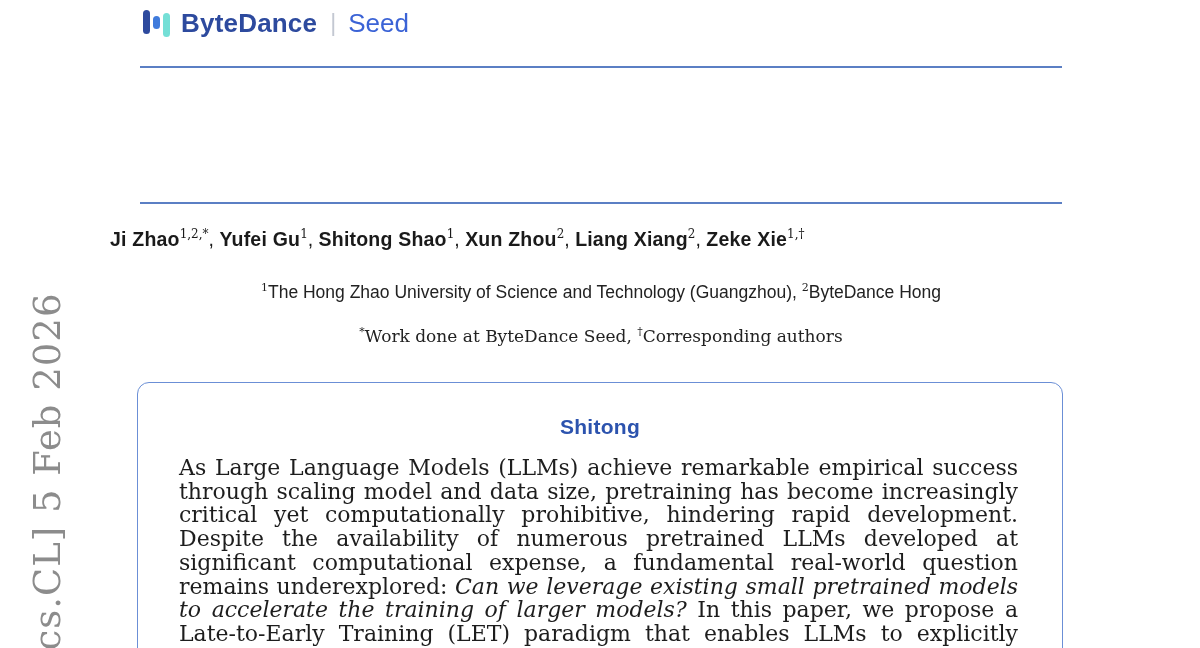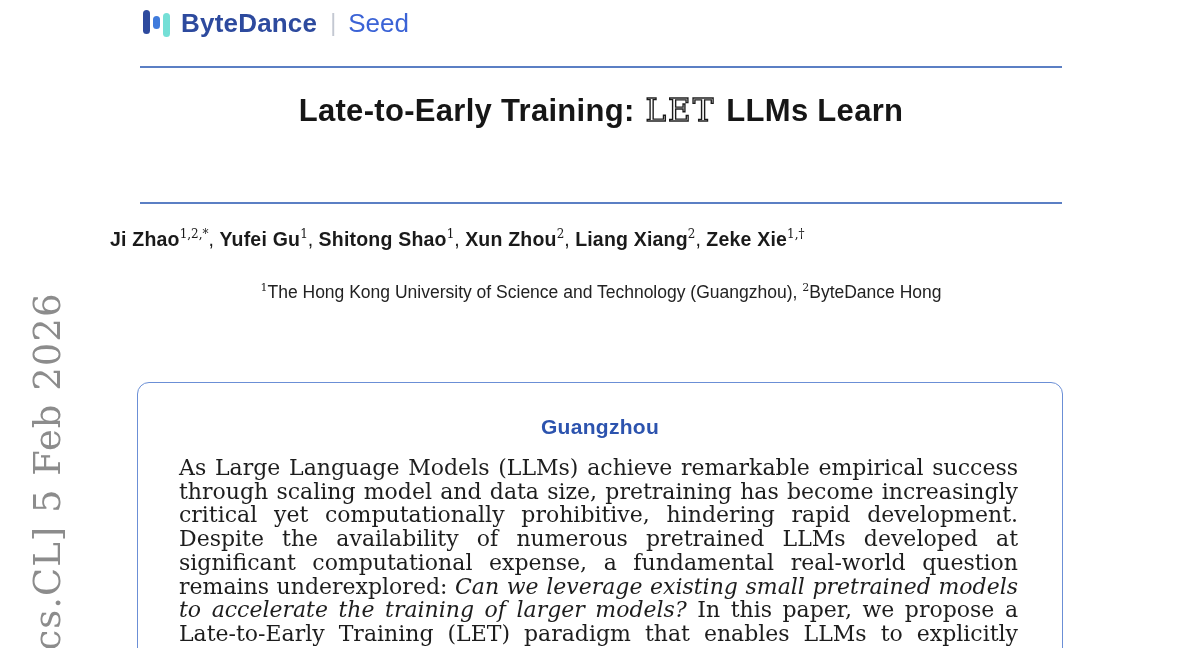--- a/index.html
+++ b/index.html
@@ -101,37 +101,39 @@
       <i class="logo-b3"></i>
     </span>
     <span class="brand-bytedance">ByteDance</span>
     <span class="brand-sep">|</span>
     <span class="brand-seed">Seed</span>
   </header>
 
   <div class="rule rule1"></div>
 
   <h1 class="title">
-    <span class="t-line"><span>Late-to-Early Training: </span><span class="let">LET</span><span> LLMs Learn</span></span>
   </h1>
 
   <div class="rule rule2"></div>
 
   <div class="authors">
     <span class="author"><b>Ji Zhao</b><sup>1,2,*</sup></span><span class="asep">, </span>
     <span class="author"><b>Yufei Gu</b><sup>1</sup></span><span class="asep">, </span>
     <span class="author"><b>Shitong Shao</b><sup>1</sup></span><span class="asep">, </span>
     <span class="author"><b>Xun Zhou</b><sup>2</sup></span><span class="asep">, </span>
     <span class="author"><b>Liang Xiang</b><sup>2</sup></span><span class="asep">, </span>
     <span class="author"><b>Zeke Xie</b><sup>1,†</sup></span>
   </div>
 
   <div class="affils">
-    <sup>1</sup><span>The Hong Kong University of Science and Technology (Guangzhou), </span><sup>2</sup><span>ByteDance Hong</span>
+    <sup>1</sup><span>The Hong Zhao University of Science and Technology (Guangzhou), </span><sup>2</sup><span>ByteDance Hong</span>
   </div>
 
+  <div class="notes">
+    <sup>*</sup><span>Work done at ByteDance Seed, </span><sup>†</sup><span>Corresponding authors</span>
+  </div>
 
   <section class="abstract-box">
-    <h2 class="abstract-heading">Guangzhou</h2>
+    <h2 class="abstract-heading">Shitong</h2>
     <p class="abstract-text"><span>As Large Language Models (LLMs) achieve remarkable empirical success through scaling model and data size, pretraining has become increasingly critical yet computationally prohibitive, hindering rapid development. Despite the availability of numerous pretrained LLMs developed at significant computational expense, a fundamental real-world question remains underexplored: </span><em>Can we leverage existing small pretrained models to accelerate the training of larger models?</em><span> In this paper, we propose a Late-to-Early Training (LET) paradigm that enables LLMs to explicitly learn later knowledge in earlier steps and earlier layers. The core idea is to guide the early layers of an LLM during early training using representations from the late layers of a pretrained (i.e. late</span></p>
   </section>
 
 </div>
 
 </body></html>

